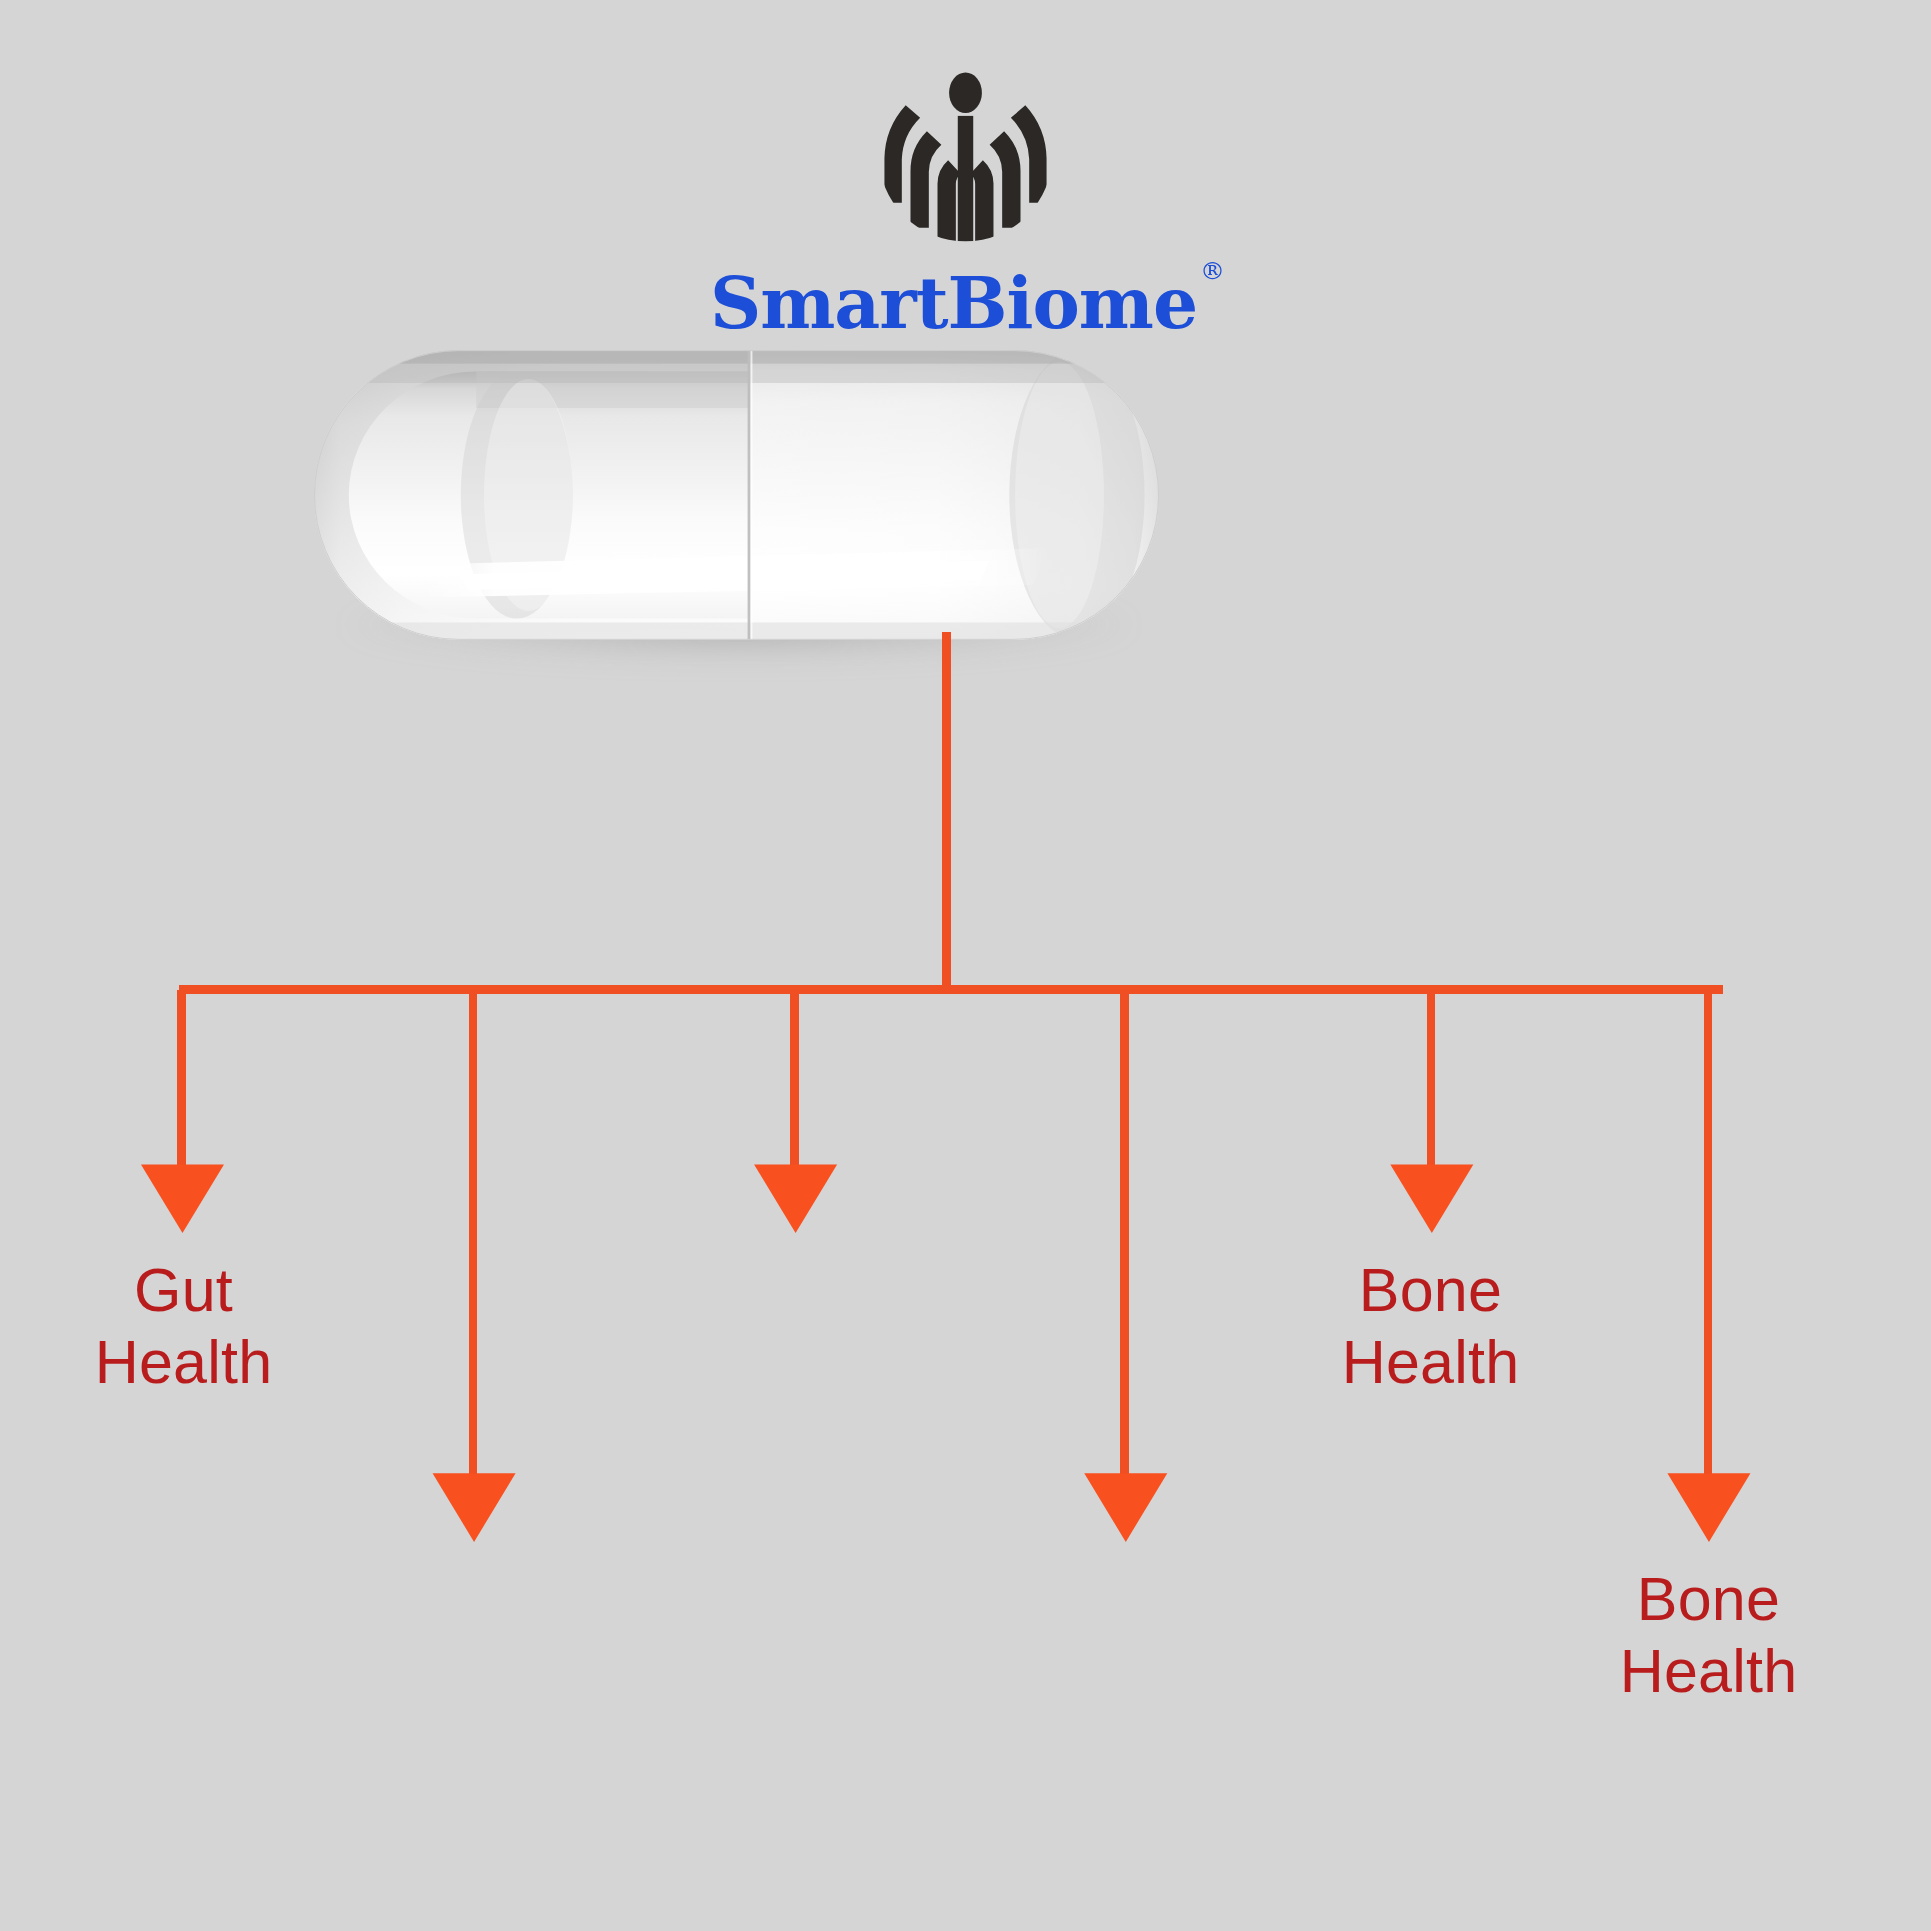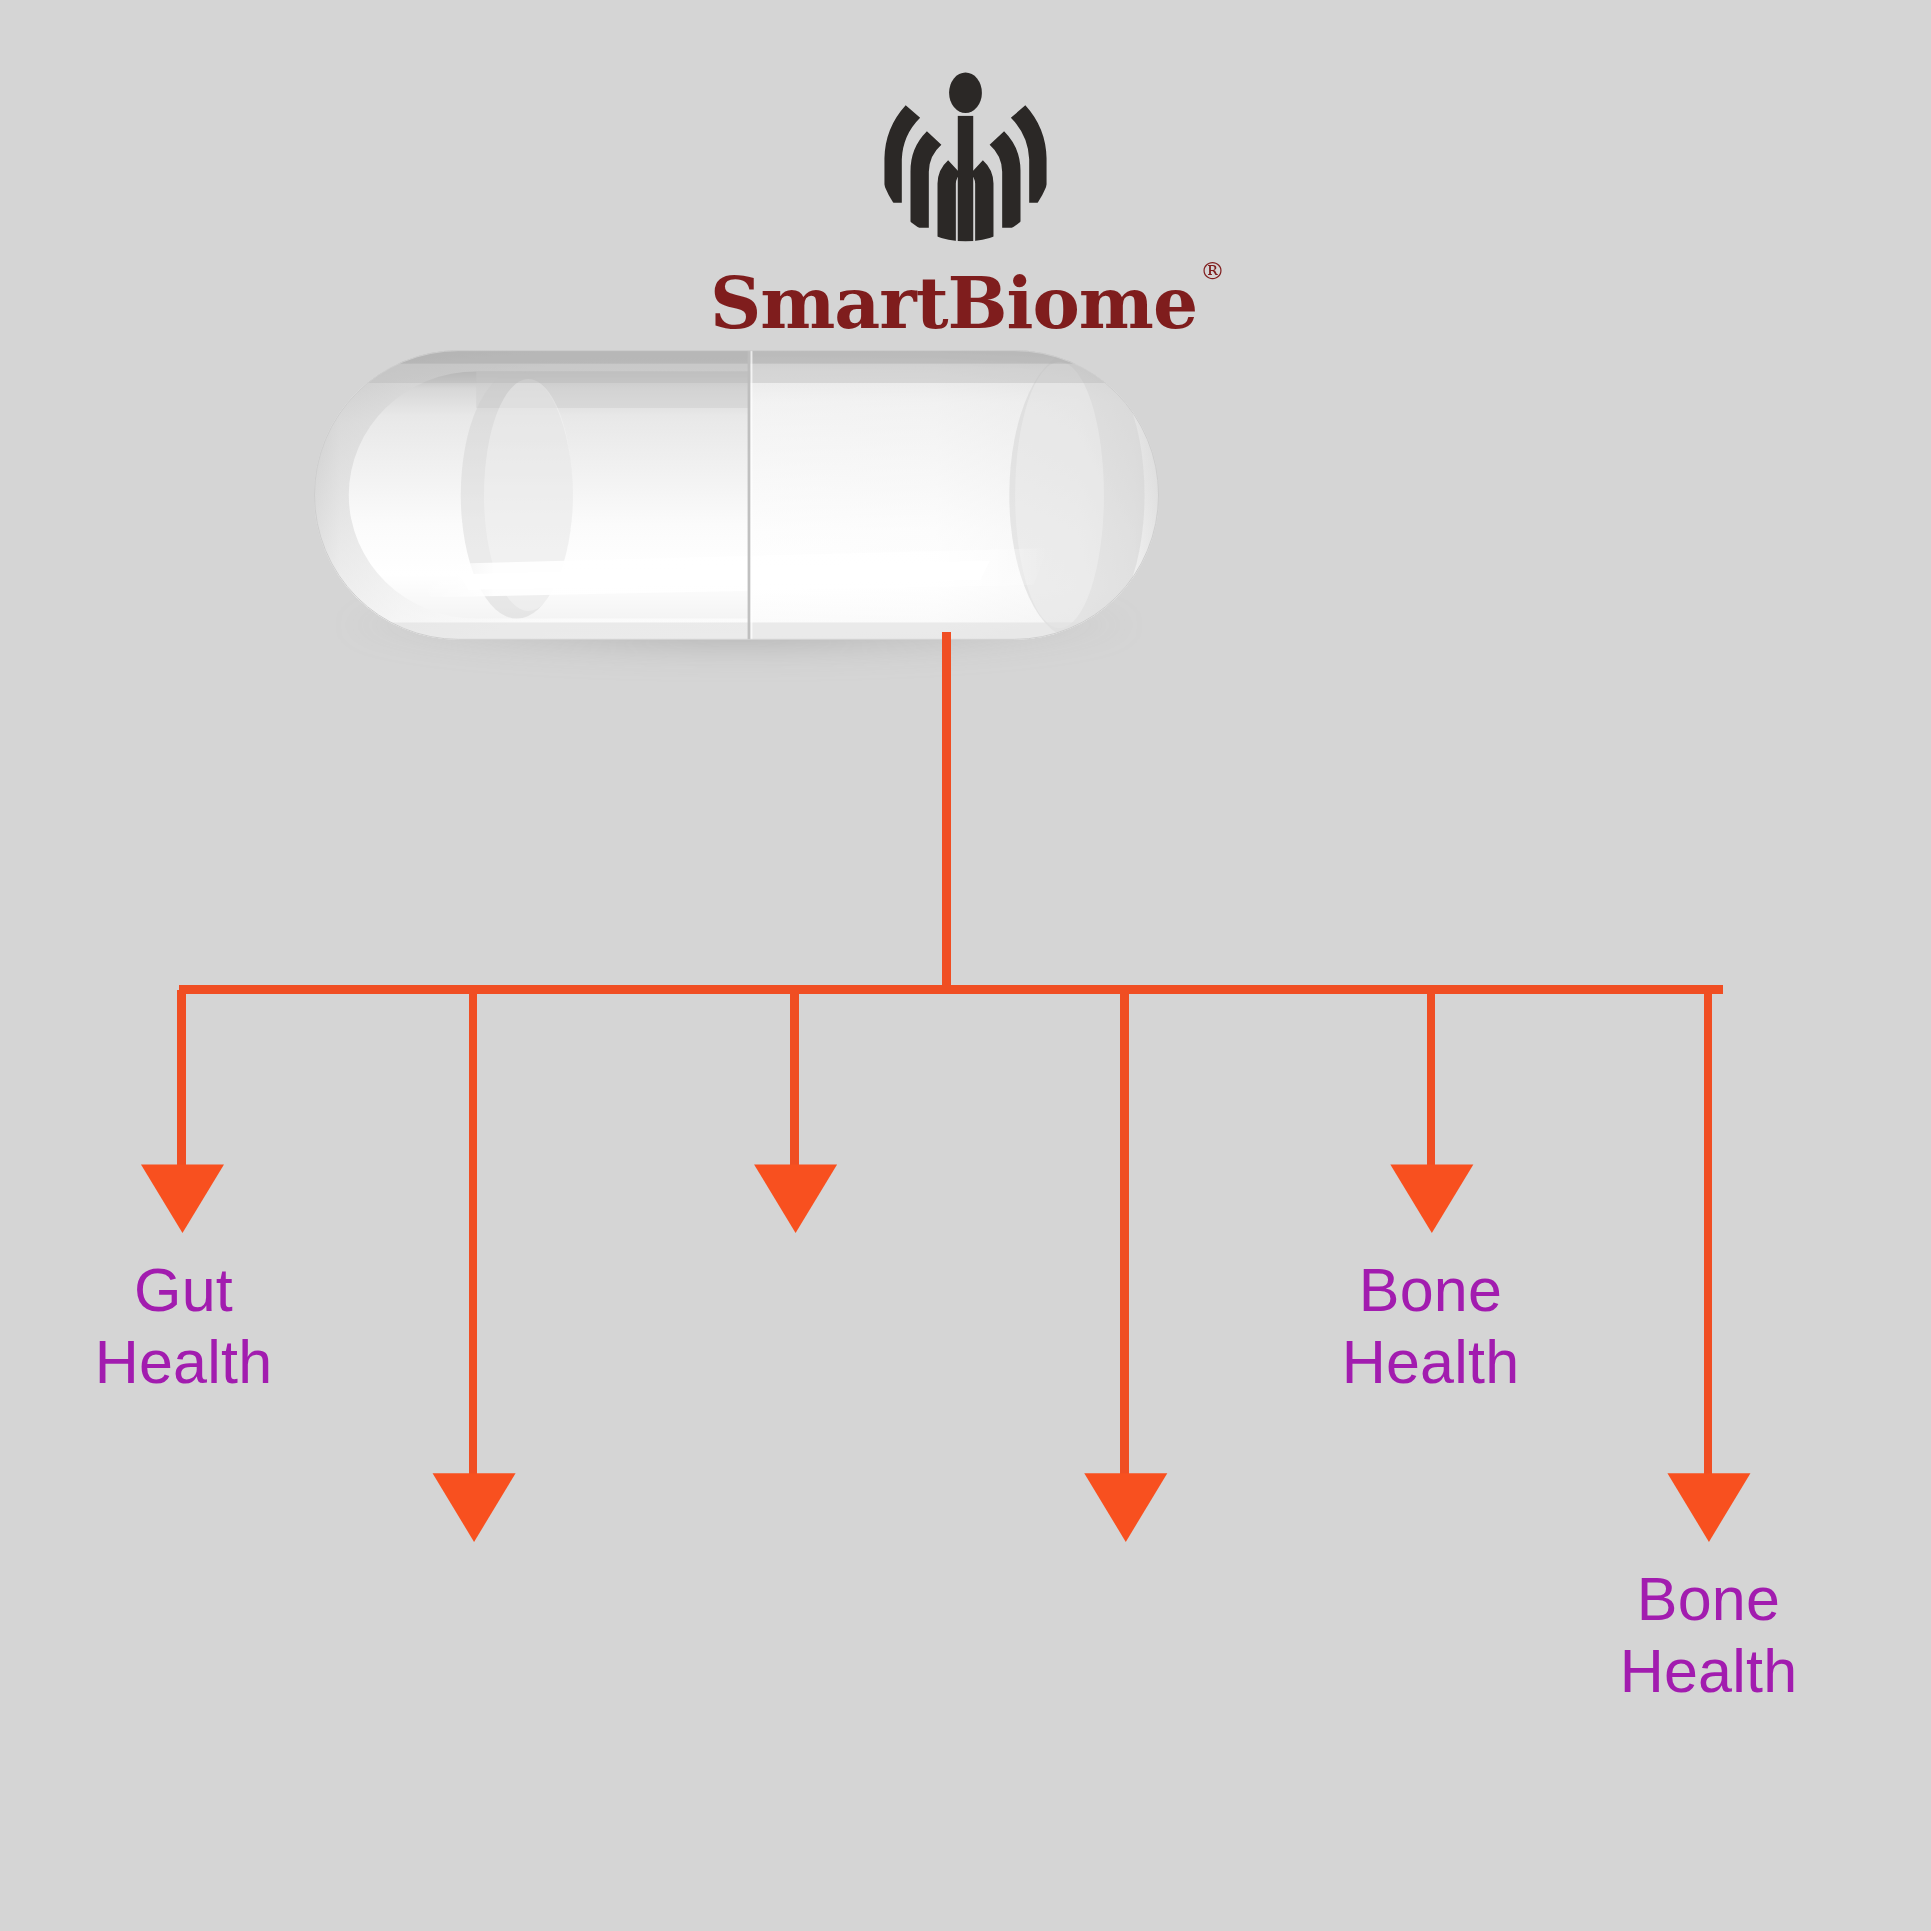--- a/index.html
+++ b/index.html
@@ -17,21 +17,21 @@
     position:absolute;left:0;top:58px;width:1931px;
     display:flex;flex-direction:column;align-items:center;
   }
   .brand-mark{width:193px;height:193px;display:block;}
   .brand-word{
     margin-top:17.4px;
     font-family:"DejaVu Serif", serif;
     font-weight:700;
     font-size:71px;
     letter-spacing:-1px;
-    color:#7f1d1d;
+    color:#1d4ed8;
     position:relative;
     line-height:1;
     white-space:nowrap;
   }
   .brand-word .reg{
     font-size:25px;
     vertical-align:super;
     position:relative;
     top:-25px;
     left:2.9px;
@@ -46,21 +46,21 @@
     filter:blur(13.5px);
   }
   .capsule{position:absolute;left:0;top:0;width:845px;height:290px;}
 
   
   .lines{position:absolute;left:0;top:0;width:1931px;height:1931px;}
 
   
   .label{
     position:absolute;
-    color:#a21caf;
+    color:#b91c1c;
     font-family:"Liberation Sans", sans-serif;
     font-weight:400;
     font-size:61px;
     line-height:1.18;
     text-align:center;
     white-space:pre-line;
     letter-spacing:0.2px;
   }
 </style>
 </head>

